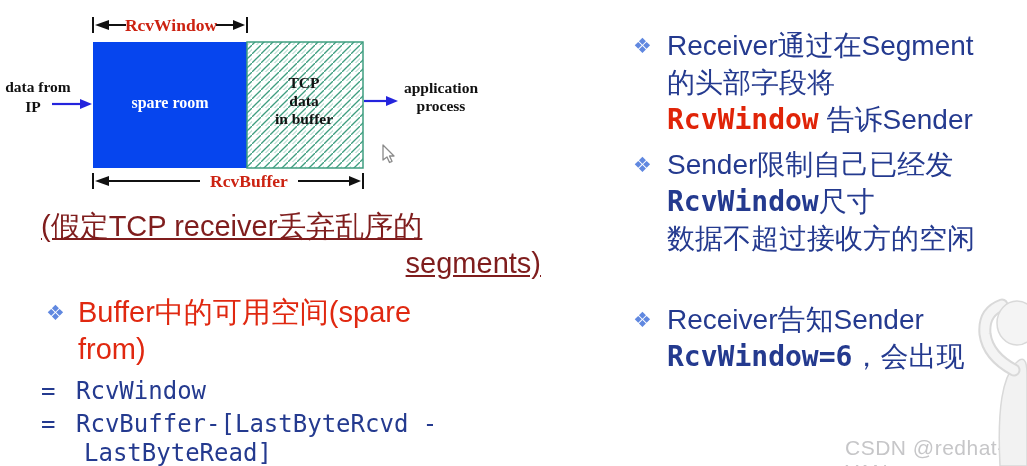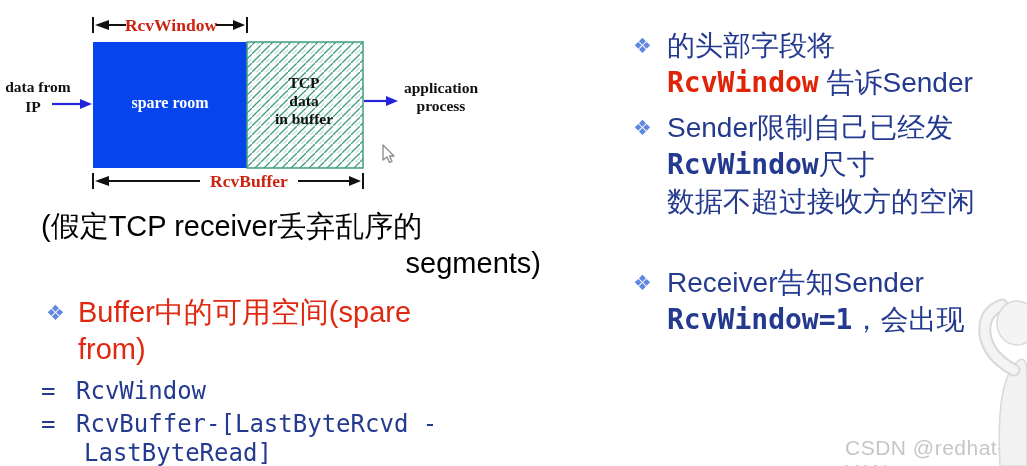--- a/index.html
+++ b/index.html
@@ -6,21 +6,21 @@
   .stage {
     position:relative; width:1027px; height:466px; background:#ffffff;
     overflow:hidden; font-family:"Liberation Sans", sans-serif;
   }
   .mono  { font-family:"DejaVu Sans Mono", monospace; }
   
   .diagram-svg { position:absolute; left:0; top:0; }
   .ser  { font-family:"Liberation Serif", serif; font-weight:bold; }
   
   .left-col { position:absolute; left:41px; top:208px; width:500px; }
-  .assumption { font-size:29px; line-height:37px; color:#000000; }
+  .assumption { font-size:29px; line-height:37px; color:#7f1d1d;text-decoration:underline; }
   .assumption .l2 { padding-left:40px;text-align:right; }
   .bullet-row { display:flex; margin-top:12px; font-size:29px; line-height:37px; }
   .diamond { flex:0 0 32px; margin-left:5px; font-size:21px; line-height:37px;
              color:#6088e0; }
   .left-col .bullet-body { color:#e02810; }
   .eq { display:flex; font-size:24px; line-height:29px; color:#243a8f; }
   .eq1 { margin-top:9px; }
   .eq2 { margin-top:4px; }
   .eq-prefix { flex:0 0 35px; }
   .eq2 .cont { padding-left:8px; }
@@ -131,39 +131,40 @@
         <div class="cont">LastByteRead]</div>
       </div>
     </div>
   </div>
 
   <div class="right-col">
 
     <div class="rbullet rb1">
       <span class="diamond">❖</span>
       <div>
+        <div>Receiver通过在Segment</div>
         <div>的头部字段将</div>
         <div><span class="code-red">RcvWindow</span><span> 告诉Sender</span></div>
       </div>
     </div>
 
     <div class="rbullet rb2">
       <span class="diamond">❖</span>
       <div>
         <div>Sender限制自己已经发</div>
         <div><span class="code-navy">RcvWindow</span><span>尺寸</span></div>
         <div>数据不超过接收方的空闲</div>
       </div>
     </div>
 
     <div class="rbullet rb3">
       <span class="diamond">❖</span>
       <div>
         <div>Receiver告知Sender</div>
-        <div><span class="code-navy">RcvWindow=1</span><span>，会出现</span></div>
+        <div><span class="code-navy">RcvWindow=6</span><span>，会出现</span></div>
       </div>
     </div>
   </div>
 
   <div class="watermark">CSDN @redhat-YAN</div>
 
   <svg class="figure-svg" width="67" height="172" viewBox="0 0 67 172">
 
     <path d="M40,172 C37,112 43,84 55,70 C63,61 67,65 67,80 L67,172 Z" fill="#f2f2f2" stroke="#d9d9d9" stroke-width="1.5"></path>
 

